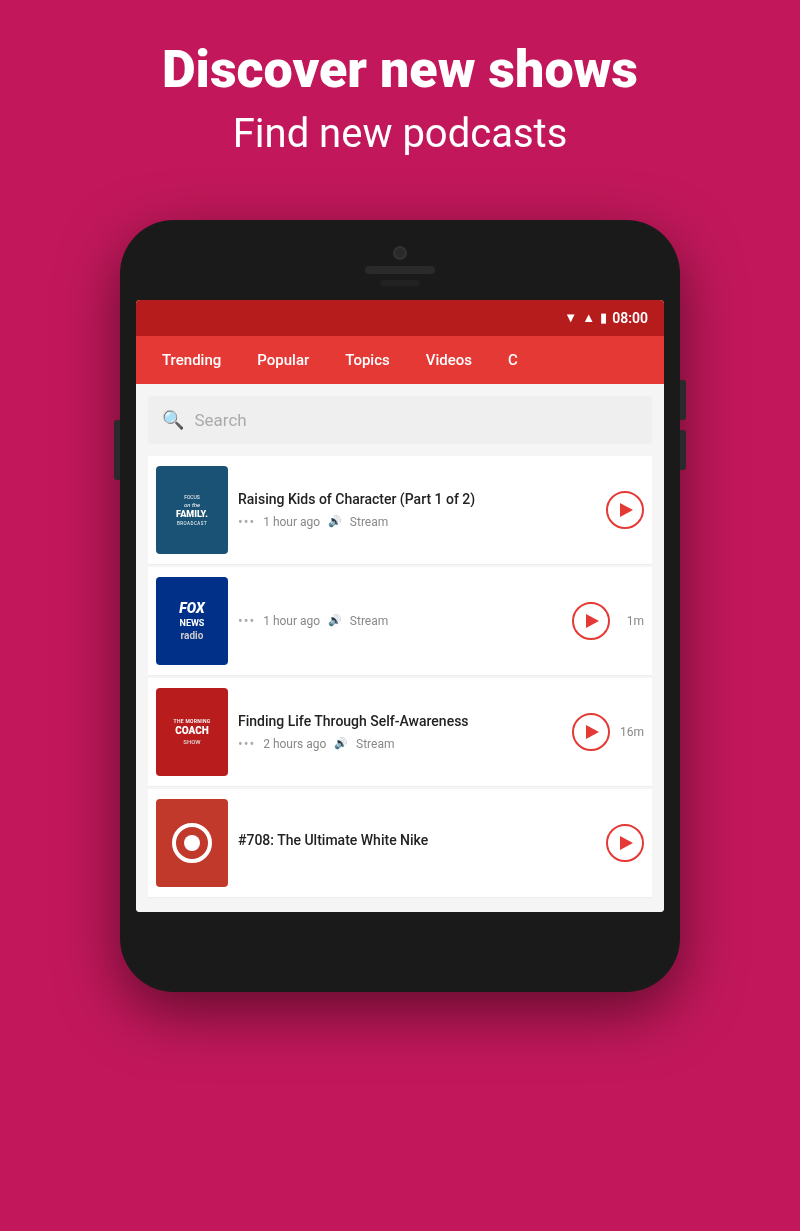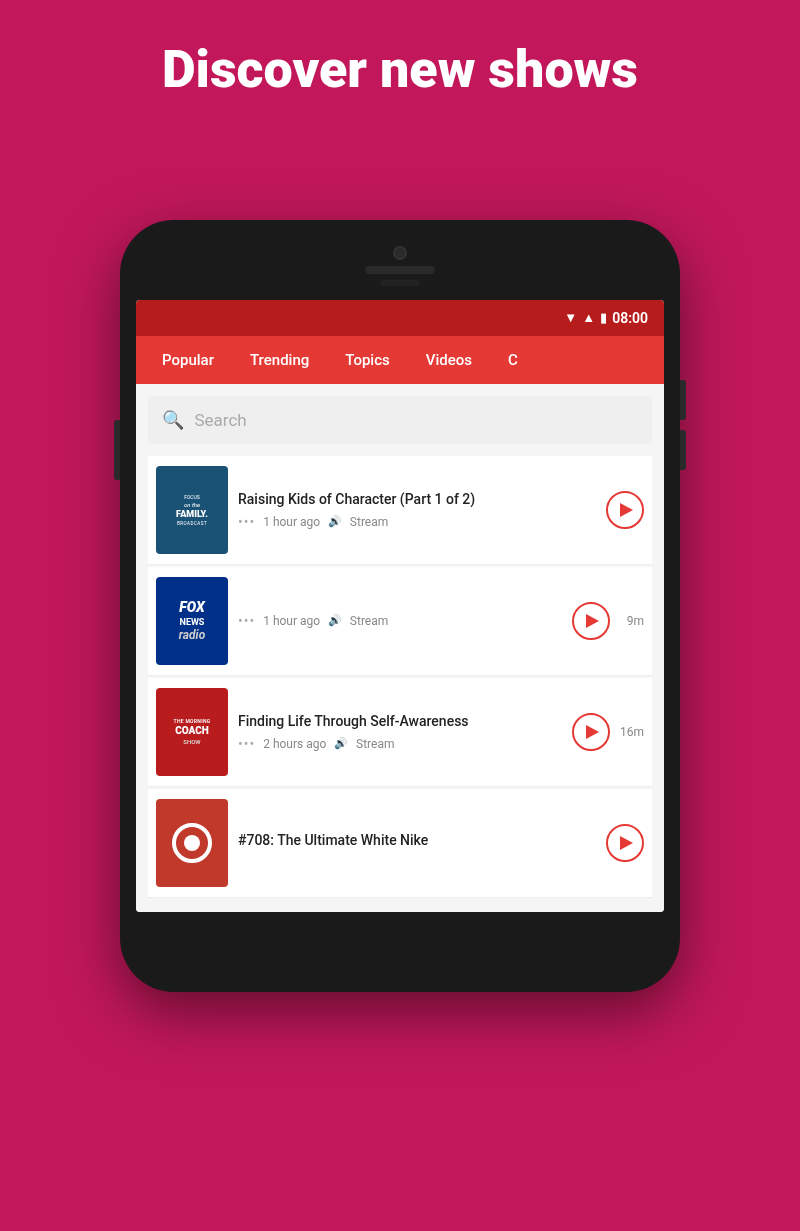--- a/index.html
+++ b/index.html
@@ -278,21 +278,21 @@
     .vol-up { top: 160px; height: 40px; }
     .vol-down { top: 210px; height: 40px; }
     .power { top: 200px; height: 60px; left: -6px; right: auto; border-radius: 3px 0 0 3px; }
   </style>
 </head>
 <body>
 
 <div class="hero">
   <div class="hero-title">Discover new shows</div>
   <div class="hero-subtitle">
-    <br>
+    <span>Find new podcasts</span><br>
   </div>
 </div>
 
 <div class="phone-wrapper">
   <div class="phone">
 
     <div class="phone-side-btn vol-up"></div>
     <div class="phone-side-btn vol-down"></div>
     <div class="phone-side-btn power"></div>
 
@@ -307,22 +307,22 @@
       <div class="status-bar">
         <div class="status-icons">
           <span class="wifi-icon">▼</span>
           <span class="signal-icon">▲</span>
           <span class="battery-icon">▮</span>
           <span class="status-time">08:00</span>
         </div>
       </div>
 
       <div class="nav-tabs">
+        <div class="nav-tab">Trending</div>
         <div class="nav-tab">Popular</div>
-        <div class="nav-tab">Trending</div>
         <div class="nav-tab">Topics</div>
         <div class="nav-tab">Videos</div>
         <div class="nav-tab">C</div>
       </div>
 
       <div class="content">
 
         <div class="search-bar">
           <span class="search-icon-wrap">🔍</span>
           <span class="search-text">Search</span>
@@ -349,35 +349,35 @@
           <div class="play-btn">
             <div class="play-triangle"></div>
           </div>
         </div>
 
         <div class="podcast-item">
           <div class="podcast-thumb thumb-fox">
             <div style="display:flex;flex-direction:column;align-items:center;justify-content:center;height:100%;gap:1px;">
               <div style="font-size:14px;font-weight:900;font-style:italic;color:#fff;">FOX</div>
               <div style="font-size:9px;font-weight:700;color:#fff;">NEWS</div>
-              <div style="font-size:12px;color:#ccc;font-style:italic;text-align:center;">radio</div>
+              <div style="font-size:10px;color:#ccc;text-align:center;">radio</div>
             </div>
           </div>
           <div class="podcast-info">
             <div class="podcast-meta">
               <span class="dots">•••</span>
               <span>1 hour ago</span>
               <span class="stream-icon">🔊</span>
               <span>Stream</span>
             </div>
           </div>
           <div class="play-btn">
             <div class="play-triangle"></div>
           </div>
-          <div class="duration">9m</div>
+          <div class="duration">1m</div>
         </div>
 
         <div class="podcast-item">
           <div class="podcast-thumb thumb-morning">
             <div style="display:flex;flex-direction:column;align-items:center;justify-content:center;height:100%;gap:1px;padding:3px;">
               <div style="font-size:5px;font-weight:600;text-transform:uppercase;text-align:center;color:#fff;letter-spacing:0.3px;">THE MORNING</div>
               <div style="font-size:10px;font-weight:900;color:#fff;">COACH</div>
               <div style="font-size:6px;color:#ddd;font-weight:500;">SHOW</div>
             </div>
           </div>

